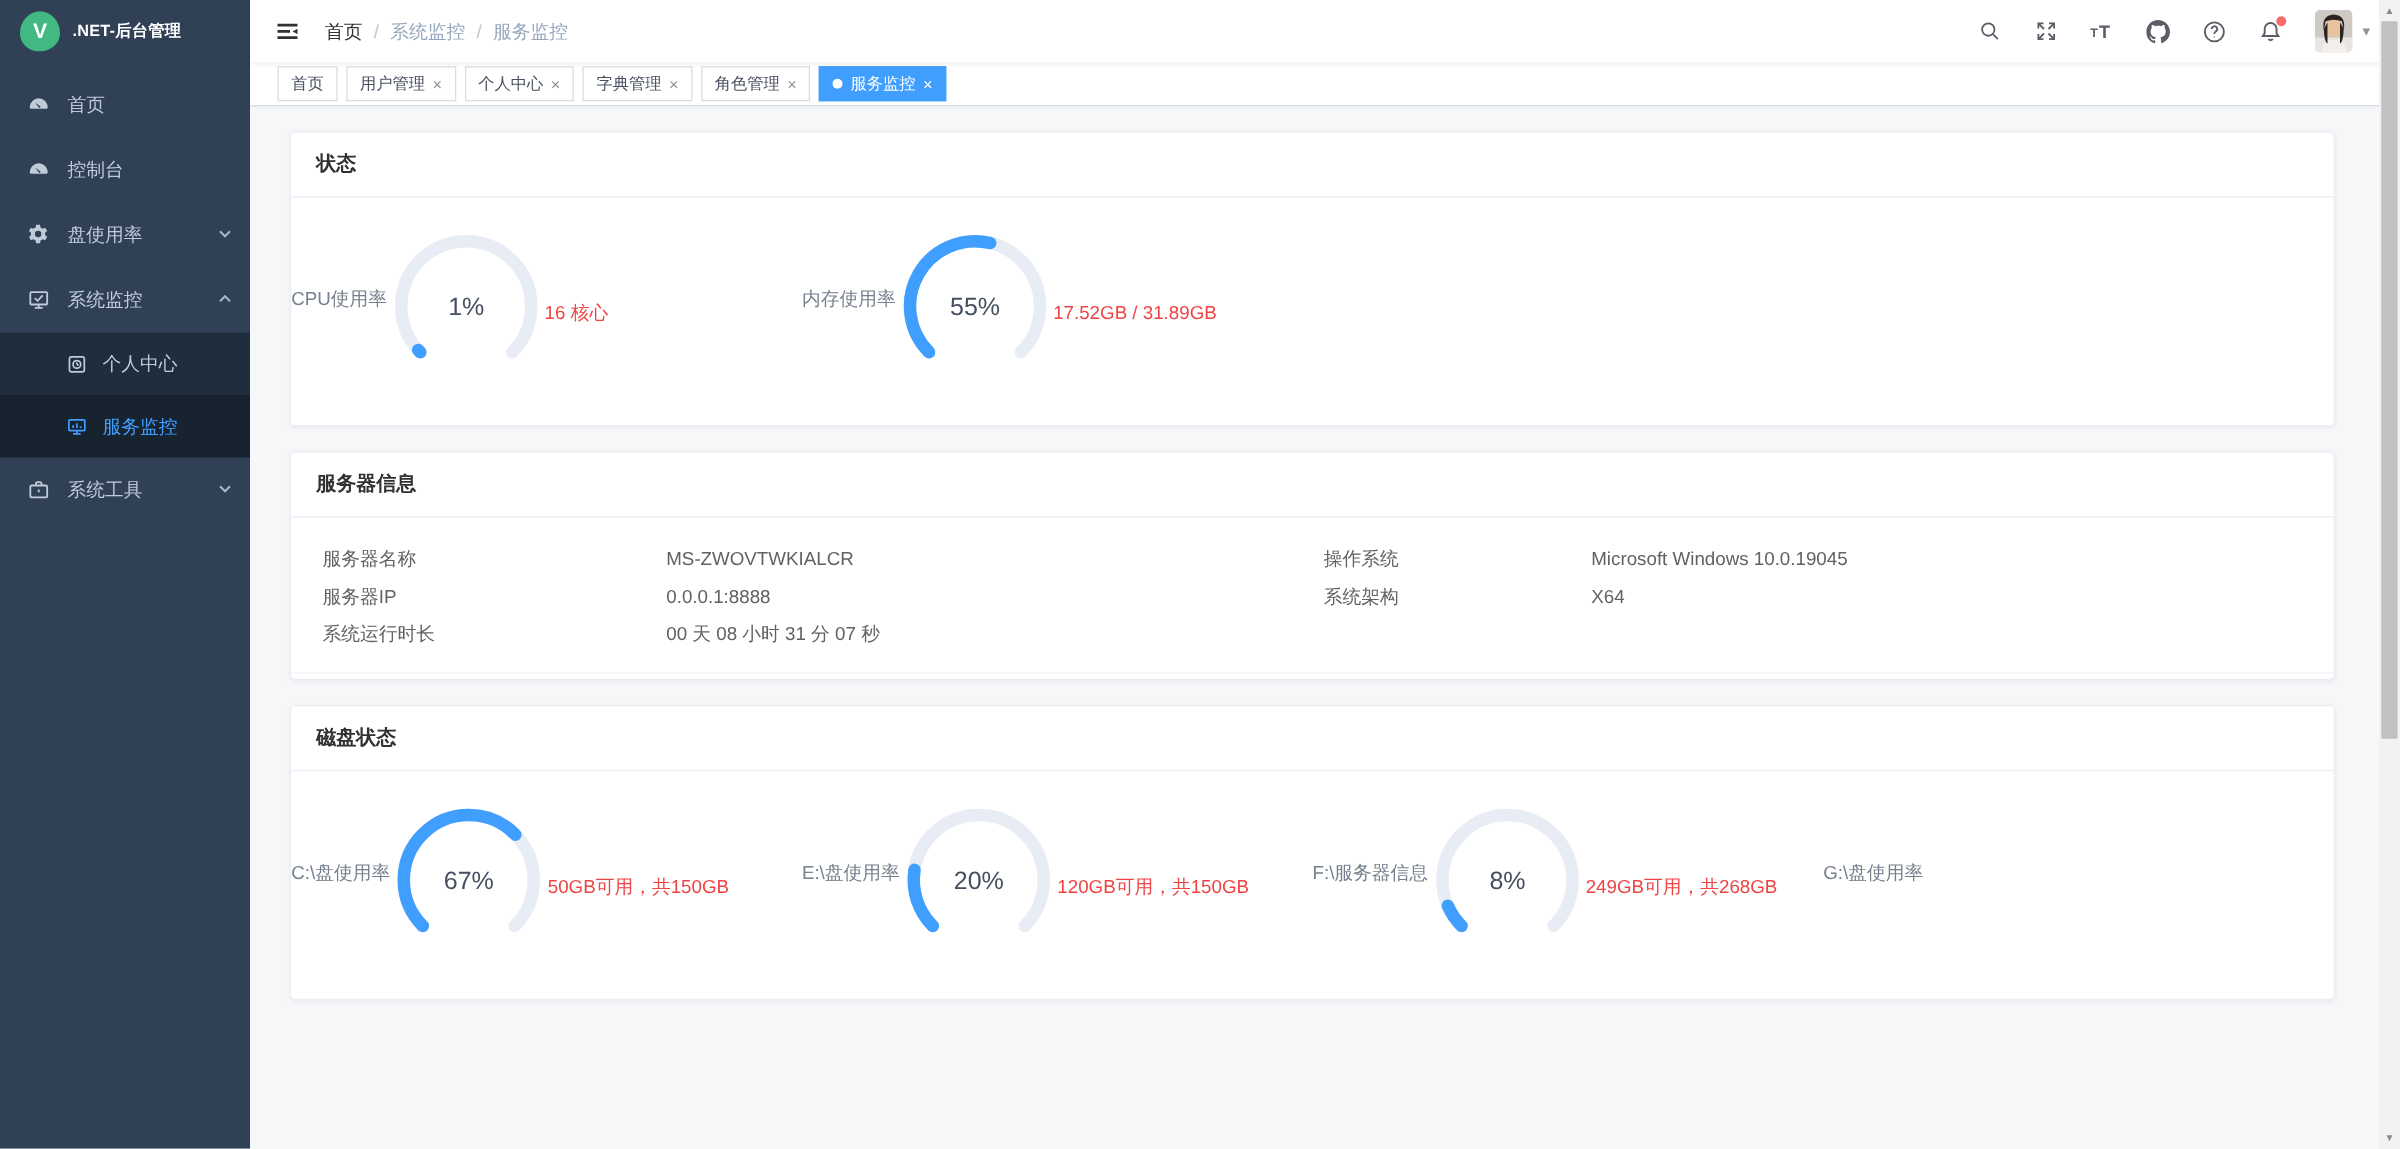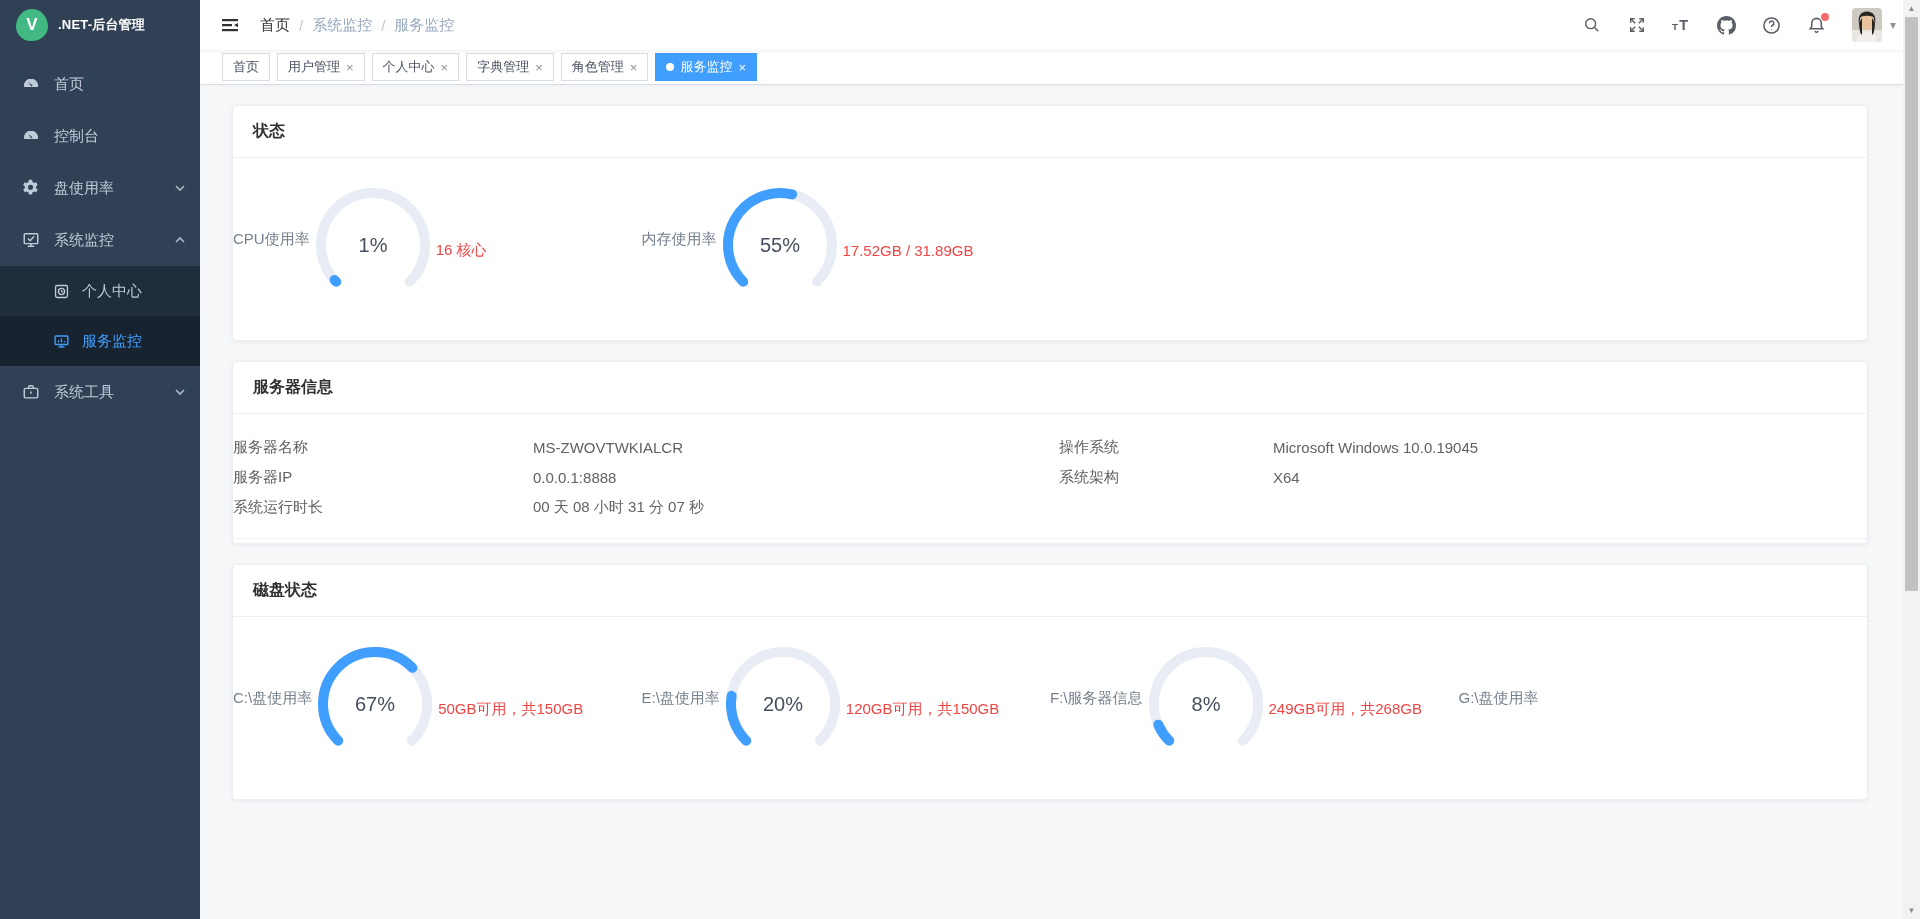--- a/index.html
+++ b/index.html
@@ -63,21 +63,21 @@
   .card-header { padding:15px 20px; border-bottom:1px solid #ebeef5; font-size:16px; font-weight:600; color:#303133; }
   .gauge-row { display:grid; grid-template-columns:repeat(4,1fr); padding:24px 0 18px; }
   .gauge-block { display:flex; flex-direction:row; align-items:center; margin-bottom:14px; }
   .gauge-title { font-size:15px; color:#76808e; margin-bottom:12px; }
   .gauge-detail { font-size:15px; color:#ef4444; margin-top:10px; }
   .gauge-value { font-size:20px; fill:#464f60; }
   svg.gauge { display:block; }
 
   .info-grid { display:grid; grid-template-columns:300px 526px 214px 1fr; padding:18px 0 16px; font-size:15px; color:#606266; }
   .info-cell { height:30px; display:flex; align-items:center; }
-  .info-label { }
+  .info-label { padding-left:25px; }
   .server-body { border-bottom:1px solid #f0f2f5; margin-bottom:4px; }
 
   
   .scrollbar { position:fixed; right:0; top:0; width:17px; height:919px; background:#f2f2f2; z-index:10;
     display:flex; flex-direction:column; align-items:center; }
   .sb-btn { height:17px; width:17px; display:flex; align-items:center; justify-content:center; color:#8a8a8a; font-size:8px; }
   .sb-thumb { width:13px; height:574px; background:#c1c1c1; border-radius:1px; }
   .sb-spacer { flex:1; }
 </style>
 </head>

